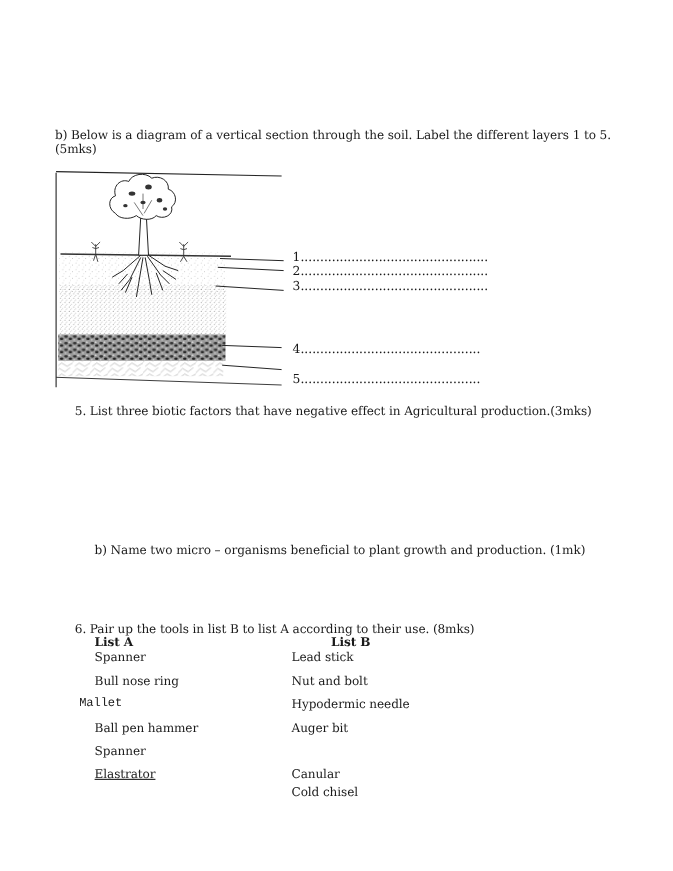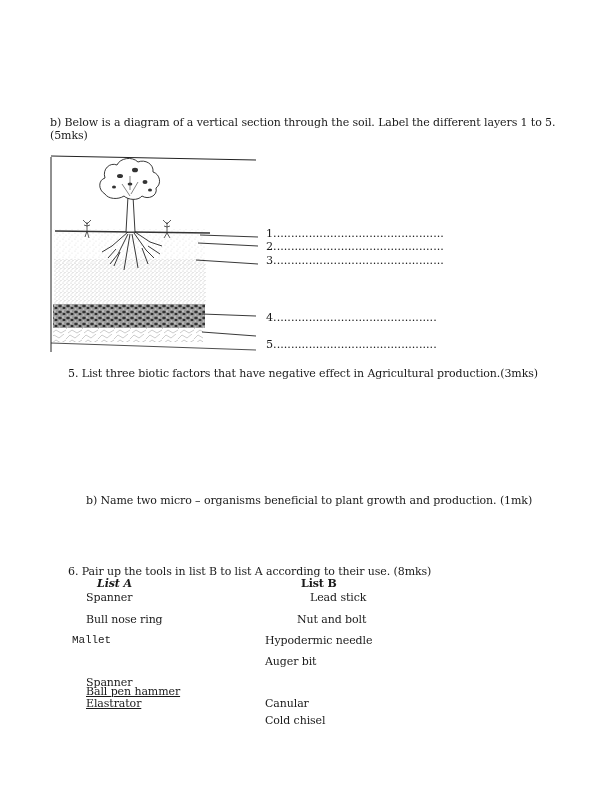--- a/index.html
+++ b/index.html
@@ -131,32 +131,32 @@
 <div class="answer-line" style="left:266px;top:254px;">3................................................</div>
 <div class="answer-line" style="left:266px;top:311px;">4..............................................</div>
 <div class="answer-line" style="left:266px;top:338px;">5..............................................</div>
 
 <div class="txt" style="left:68px;top:367px;">5.  List three biotic factors that have negative effect in Agricultural production.(3mks)</div>
 
 <div class="txt" style="left:86px;top:494px;">b) Name two micro – organisms beneficial to plant growth and production.  (1mk)</div>
 
 <div class="txt" style="left:68px;top:565px;">6.  Pair up the tools in list B to list A according to their use.  (8mks)</div>
 
-<div class="txt list-head" style="left:97px;top:577px;font-style:italic;">List A</div>
+<div class="txt list-head" style="left:86px;top:577px;">List A</div>
 <div class="txt list-head" style="left:301px;top:577px;">List B</div>
 
 <div class="txt" style="left:86px;top:591px;">Spanner</div>
-<div class="txt" style="left:265px;top:591px;margin-left:45px;">Lead stick</div>
+<div class="txt" style="left:265px;top:591px;">Lead stick</div>
 
 <div class="txt" style="left:86px;top:613px;">Bull nose ring</div>
-<div class="txt" style="left:265px;top:613px;margin-left:32px;">Nut and bolt</div>
+<div class="txt" style="left:265px;top:613px;">Nut and bolt</div>
 
 <div class="txt" style="left:72px;top:634px;font-family:Liberation Mono, monospace;">Mallet</div>
 <div class="txt" style="left:265px;top:634px;">Hypodermic needle</div>
 
-<div class="txt" style="left:86px;top:685px;text-decoration:underline;">Ball pen hammer</div>
+<div class="txt" style="left:86px;top:655px;">Ball pen hammer</div>
 <div class="txt" style="left:265px;top:655px;">Auger bit</div>
 
 <div class="txt" style="left:86px;top:676px;">Spanner</div>
 <div class="txt" style="left:265px;top:714px;">Cold chisel</div>
 
 <div class="txt" style="left:86px;top:697px;text-decoration:underline;">Elastrator</div>
 <div class="txt" style="left:265px;top:697px;">Canular</div>
 
 </body></html>

